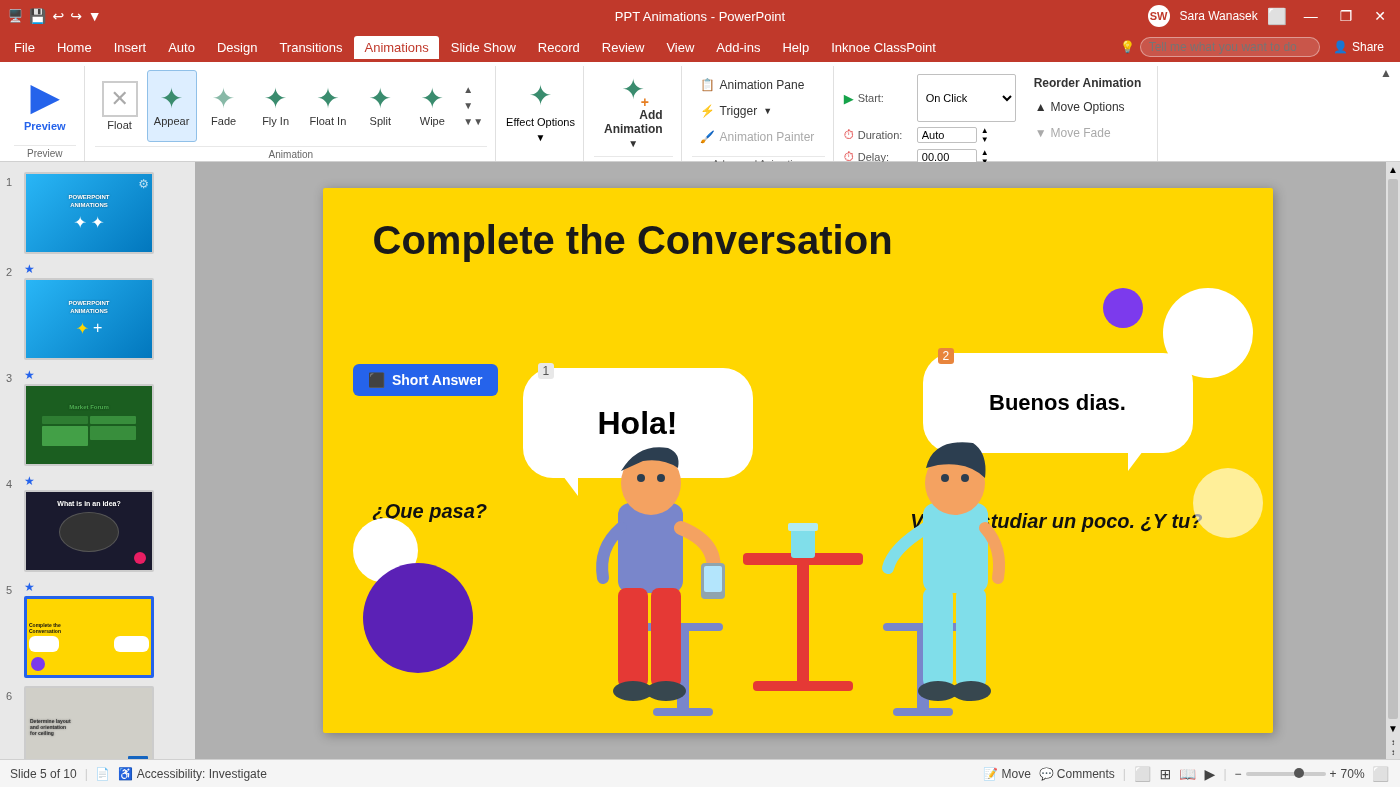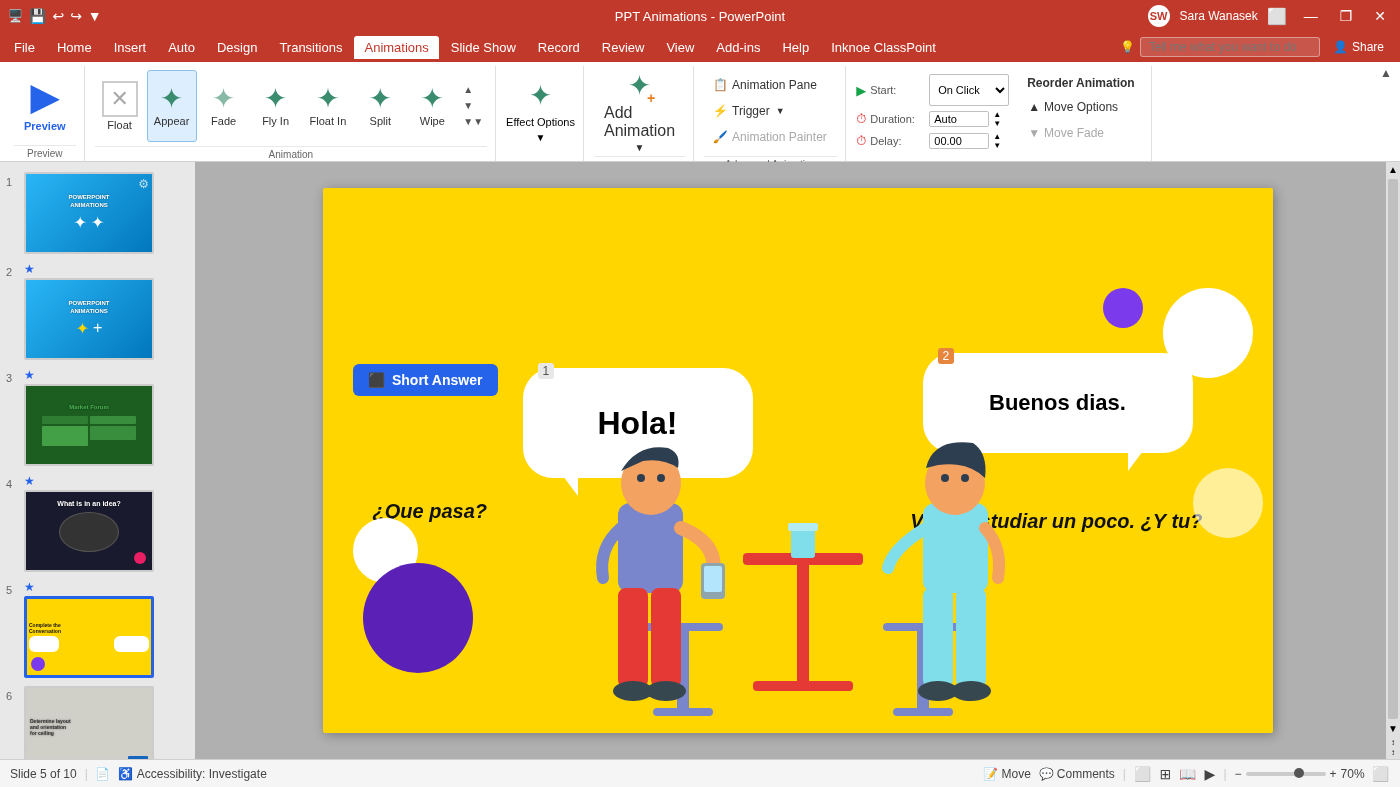--- a/index.html
+++ b/index.html
@@ -200,22 +200,22 @@
     }
     .timing-label {
       color: #555;
       min-width: 55px;
       font-size: 11px;
     }
     .timing-select {
       border: 1px solid #c0c0c0;
       border-radius: 2px;
       font-size: 11px;
-      padding: 8px 4px;
-      width: 80px;
+      padding: 16px 4px;
+      width: 99px;
       background: white;
       cursor: pointer;
     }
     .timing-input {
       border: 1px solid #c0c0c0;
       border-radius: 2px;
       font-size: 11px;
       padding: 1px 4px;
       width: 60px;
       background: white;
@@ -583,21 +583,21 @@
   <div class="menu-item active">Animations</div>
   <div class="menu-item">Slide Show</div>
   <div class="menu-item">Record</div>
   <div class="menu-item">Review</div>
   <div class="menu-item">View</div>
   <div class="menu-item">Add-ins</div>
   <div class="menu-item">Help</div>
   <div class="menu-item">Inknoe ClassPoint</div>
   <div class="menu-search">
     <span>💡</span>
-    <input type="text" style="background: rgba(255, 255, 255, 0.15); border: 1px solid rgba(255, 255, 255, 0.4); color: white; padding: 2px 8px; border-radius: 3px; font-size: 12px; width: 180px;" placeholder="Tell me what you want to do">
+    <input type="text" style="background: rgba(255, 255, 255, 0.15); border: 1px solid rgba(255, 255, 255, 0.4); color: white; padding: 2px 8px; border-radius: 10px; font-size: 12px; width: 180px;" placeholder="Tell me what you want to do">
   </div>
   <div class="menu-share">
     <span>👤</span>
     <span>Share</span>
   </div>
 </div>
 
 <div class="ribbon" style="position:relative;">
 
   <div class="ribbon-group">
@@ -668,21 +668,21 @@
     <div class="ribbon-group-label"></div>
   </div>
 
   <div class="ribbon-group" style="min-width:80px;">
     <div class="ribbon-buttons" style="align-items:center;justify-content:center;">
       <div class="add-anim-btn">
         <span style="font-size:28px;color:#3a8c6e;position:relative;">
           ✦
           <span style="position:absolute;bottom:-4px;right:-4px;font-size:14px;color:#e67e22;font-weight:bold;">+</span>
         </span>
-        <span style="font-size:16px;text-align:left;">Add<br>Animation</span>
+        <span style="font-size:12px;text-align:right;font-weight:bold;">Add<br>Animation</span>
         <span style="font-size:10px;">▼</span>
       </div>
     </div>
     <div class="ribbon-group-label"></div>
   </div>
 
   <div class="ribbon-group" style="min-width:150px;">
     <div class="ribbon-buttons">
       <div class="adv-anim">
         <div class="adv-btn">
@@ -860,20 +860,21 @@
       <div style="flex:1;background:#c0c0c0;width:10px;border-radius:2px;margin:2px;min-height:40px;"></div>
       <div style="font-size:10px;cursor:pointer;padding:2px;">▼</div>
       <div style="display:flex;flex-direction:column;align-items:center;gap:1px;padding:2px;">
         <span style="font-size:8px;cursor:pointer;">↕</span>
         <span style="font-size:8px;cursor:pointer;">↕</span>
       </div>
     </div>
 
     <div class="slide-canvas">
 
+      <div class="slide-title">Complete the Conversation</div>
 
       <div class="short-answer-btn">
         <span>⬛</span>
         <span>Short Answer</span>
       </div>
 
       <div class="speech-bubble-left">
         <span class="bubble-num">1</span>
         <span>Hola!</span>
 

